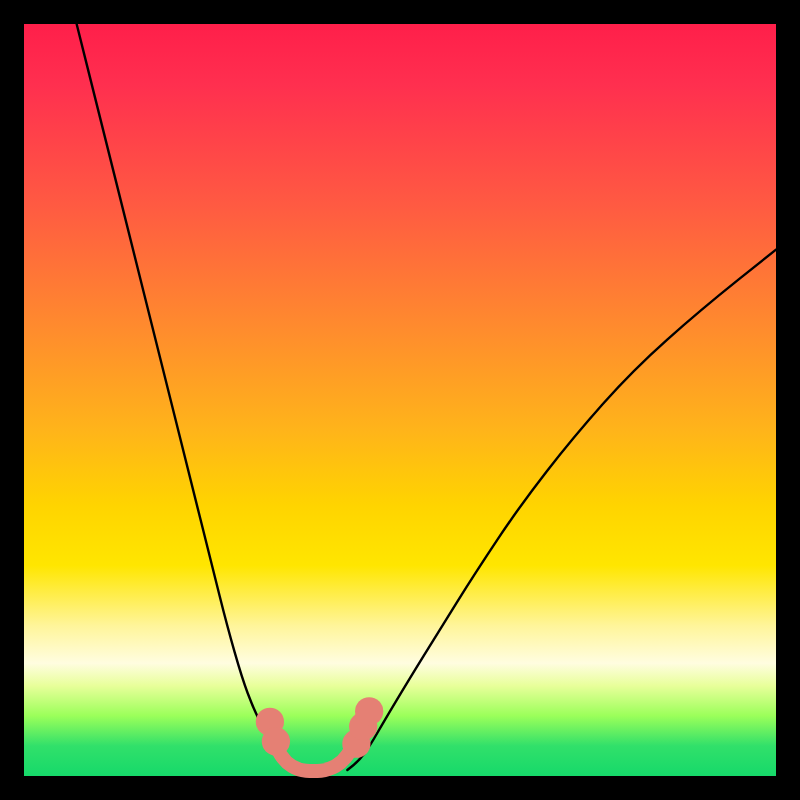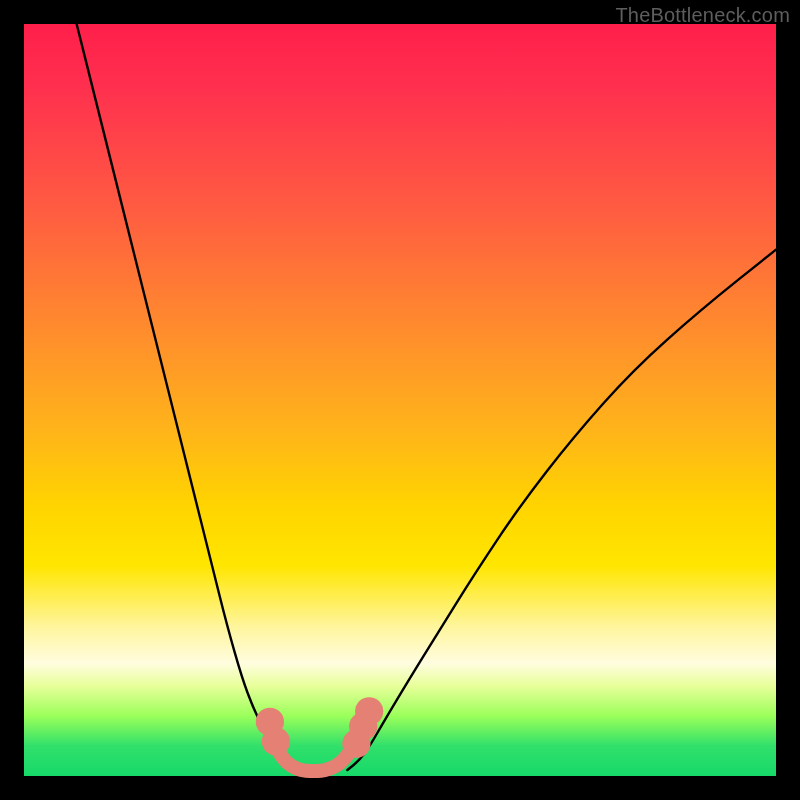--- a/index.html
+++ b/index.html
@@ -72,14 +72,13 @@
           <path d="M 323.36 745.984 Q 323.36 745.984 329 741.472 Q 334.64 736.96 340.28 729.44 Q 345.92 721.92 353.44 708.76 Q 360.96 695.6 372.24 676.8 Q 383.52 658 398.56 633.56 Q 413.6 609.12 432.4 579.04 Q 451.2 548.96 473.76 515.12 Q 496.32000000000005 481.28000000000003 522.6400000000001 447.44 Q 548.96 413.59999999999997 579.04 379.76 Q 609.12 345.91999999999996 642.96 315.84 Q 676.8000000000001 285.76 714.4000000000001 255.68 T 752 225.60000000000002" fill="none" stroke="#000000" stroke-width="2.4" stroke-linecap="round" stroke-linejoin="round"></path>
           <path d="M 244.4 703.12 Q 244.4 703.12 248.16000000000003 713.2719999999999 Q 251.92000000000002 723.424 256.808 730.944 Q 261.69599999999997 738.4639999999999 268.08799999999997 742.2239999999999 Q 274.48 745.984 282 746.7360000000001 Q 289.52 747.488 297.03999999999996 746.7360000000001 Q 304.56 745.984 311.328 742.2239999999999 Q 318.096 738.4639999999999 323.36 730.944 Q 328.624 723.424 332.76 715.152 Q 336.89599999999996 706.88 340.65599999999995 698.608 T 344.416 690.336" fill="none" stroke="#e58074" stroke-width="14" stroke-linecap="round" stroke-linejoin="round"></path>
           <circle cx="245.904" cy="697.856" r="14.1216" fill="#e58074"></circle>
           <circle cx="251.92000000000002" cy="717.408" r="14.1216" fill="#e58074"></circle>
           <circle cx="332.384" cy="719.664" r="14.1216" fill="#e58074"></circle>
           <circle cx="339.152" cy="702.3679999999999" r="14.1216" fill="#e58074"></circle>
           <circle cx="345.16799999999995" cy="687.328" r="14.1216" fill="#e58074"></circle>
         </g>
     </svg>
   </div>
-  <div class="watermark">TheBottleneck.com</div>
 </div>
 
 </body></html>

